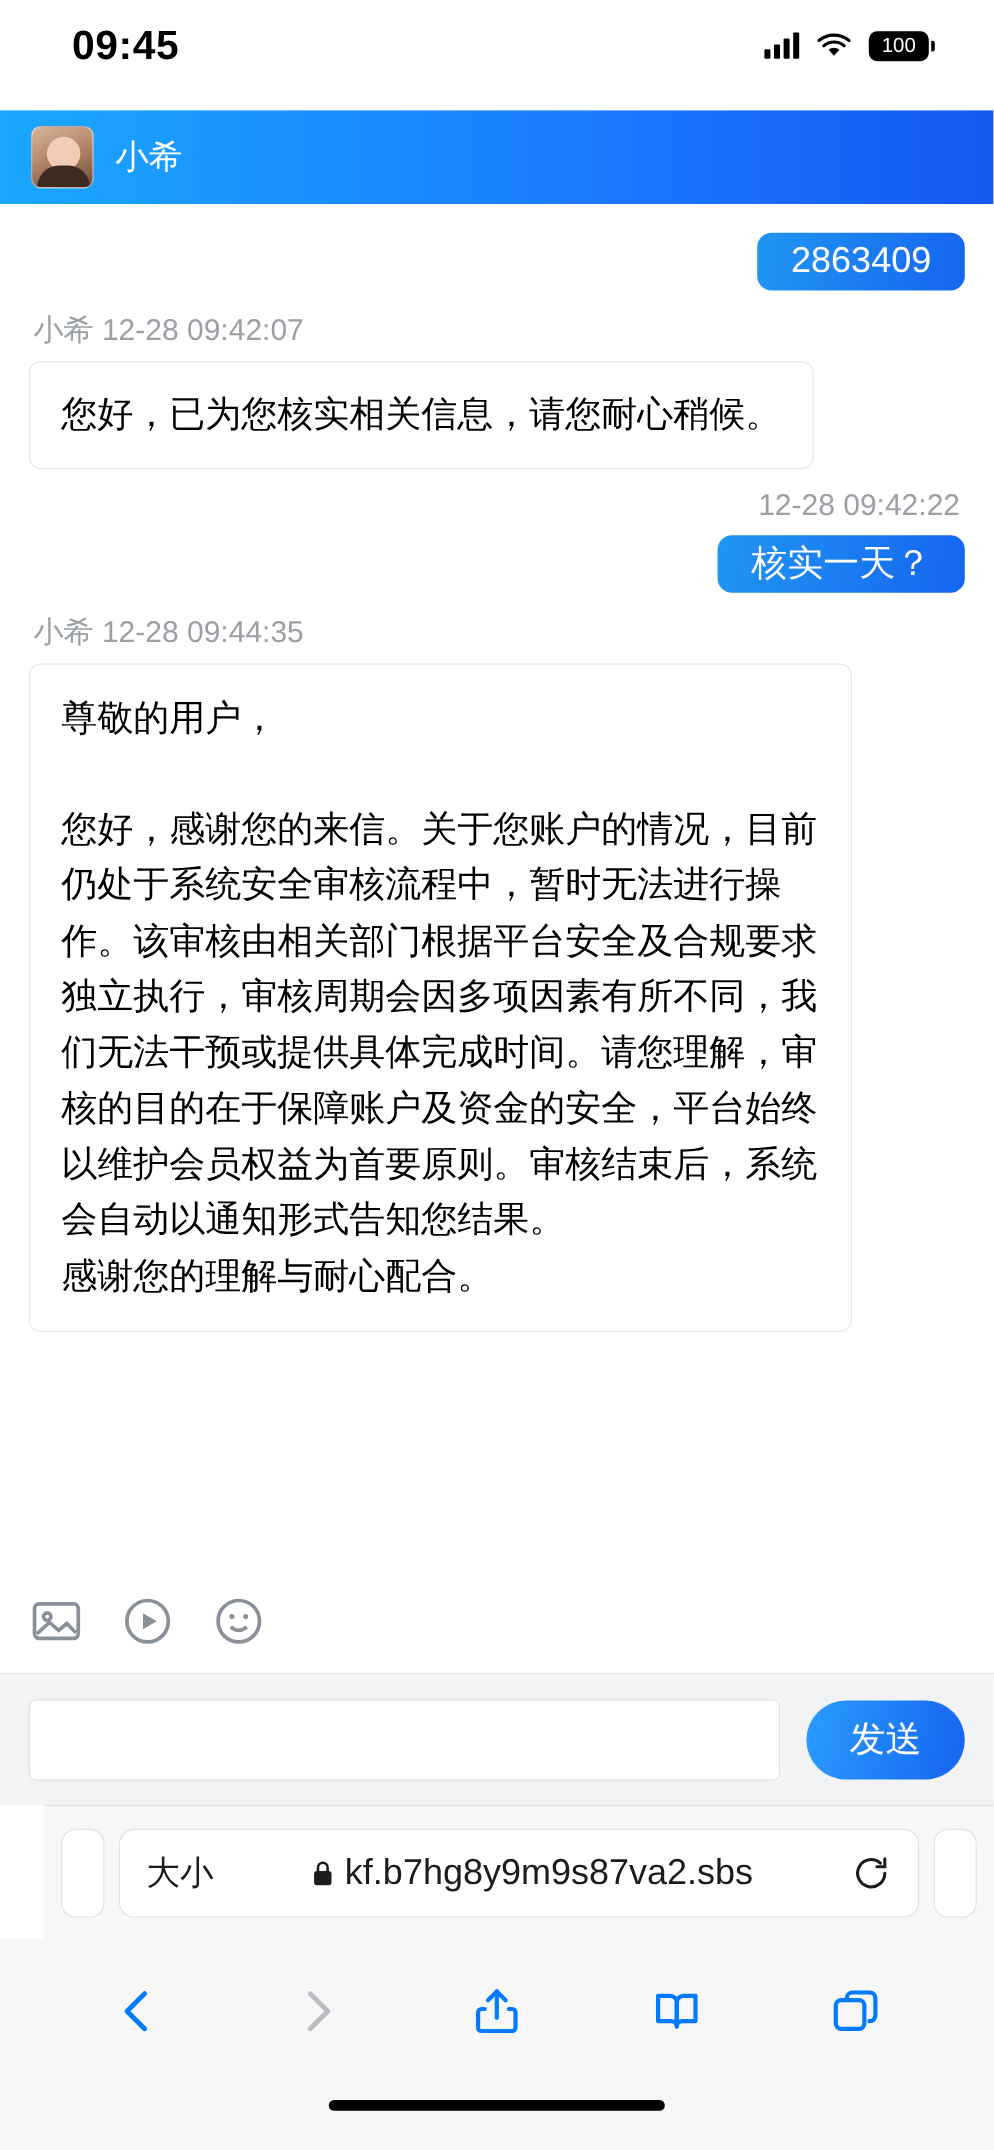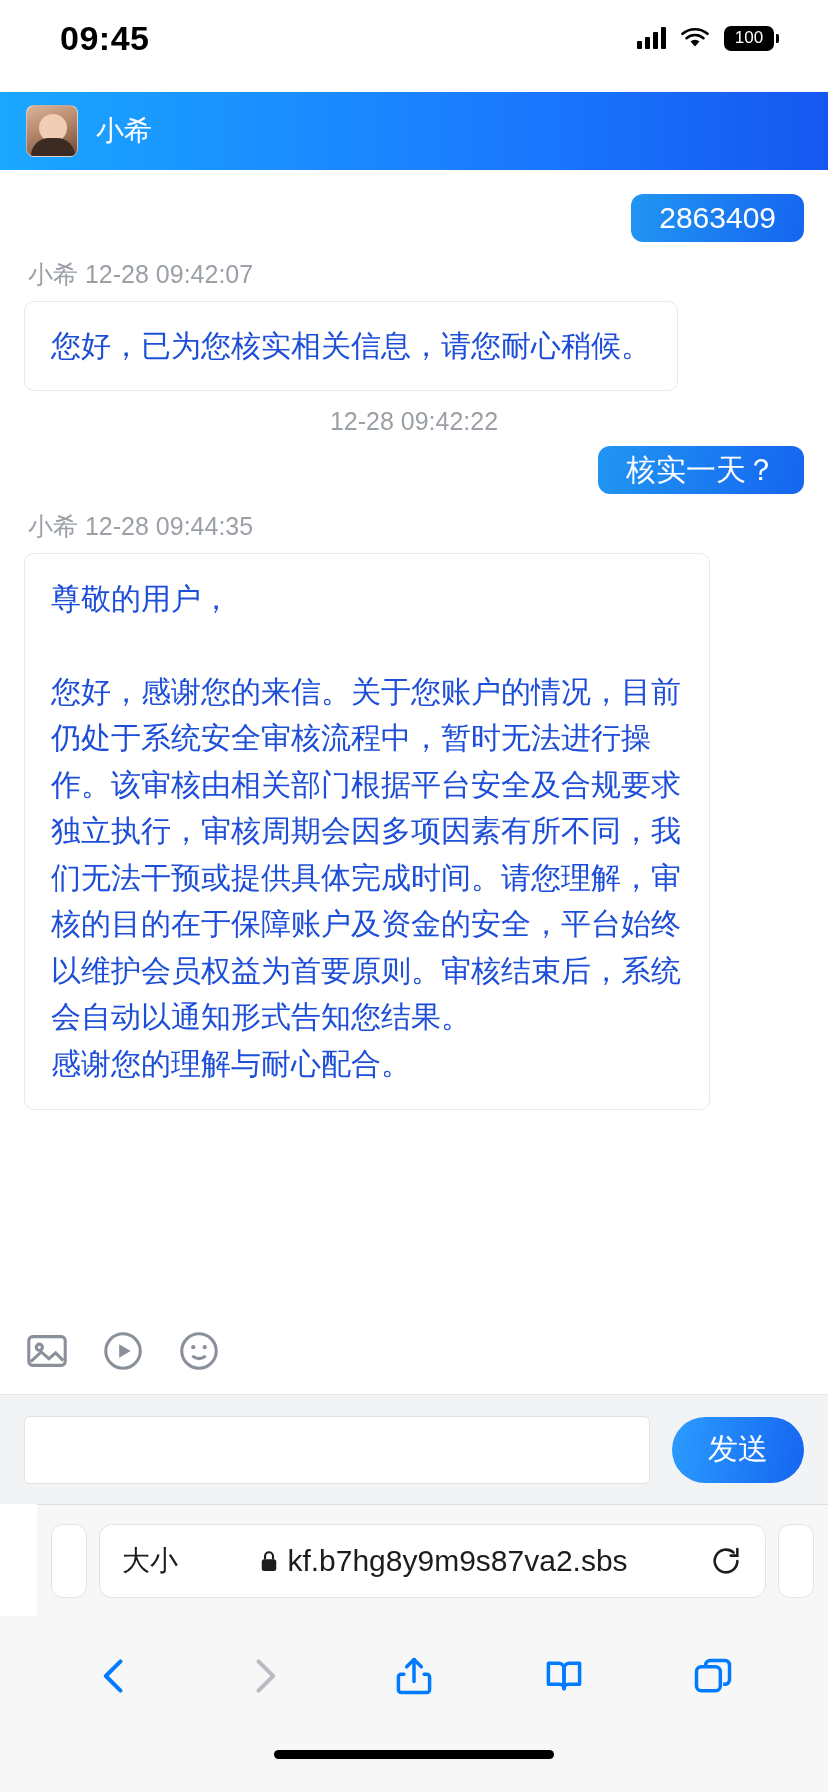--- a/index.html
+++ b/index.html
@@ -67,29 +67,29 @@
   .row { display:flex; margin-bottom:10px; }
   .row.right { justify-content:flex-end; }
   .row.left { justify-content:flex-start; }
 
   .bubble-out {
     background:linear-gradient(100deg,#2196f3 0%,#1565f0 100%);
     color:#fff; font-size:30px; line-height:1.4;
     padding:3px 28px; border-radius:12px; max-width:78%;
   }
   .bubble-in {
-    background:#fff; color:#1d4ed8; font-size:30px; line-height:1.45;
+    background:#fff; color:#000000; font-size:30px; line-height:1.45;
     padding:22px 26px; border-radius:10px; max-width:88%;
     border:1px solid #e6e8ec;
   }
   .bubble-in.long { line-height:1.55; }
   .meta {
     font-size:25px; color:#9aa0a6; margin:16px 4px 10px 4px;
   }
-  .meta.right { text-align:center; }
+  .meta.right { text-align:right; }
   .long-text { white-space:pre-wrap; }
 
   
   .tools {
     flex:0 0 86px; display:flex; align-items:center; gap:30px;
     padding:0 24px; background:#fff;
   }
   .tool-icon { width:46px; height:46px; color:#8a9099; }
   .composer {
     flex:0 0 110px; background:#f2f3f5; border-top:1px solid #e2e4e8;

